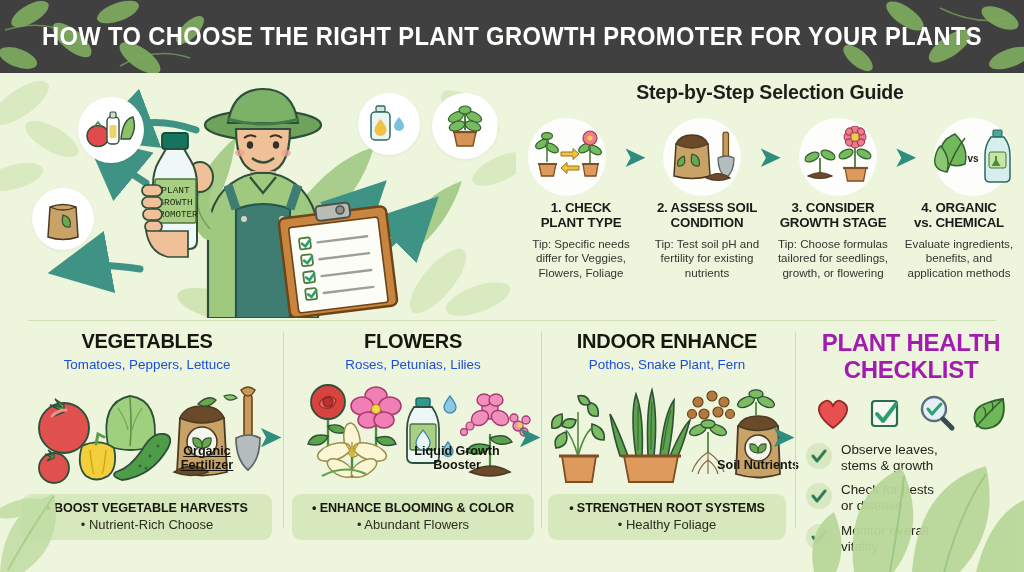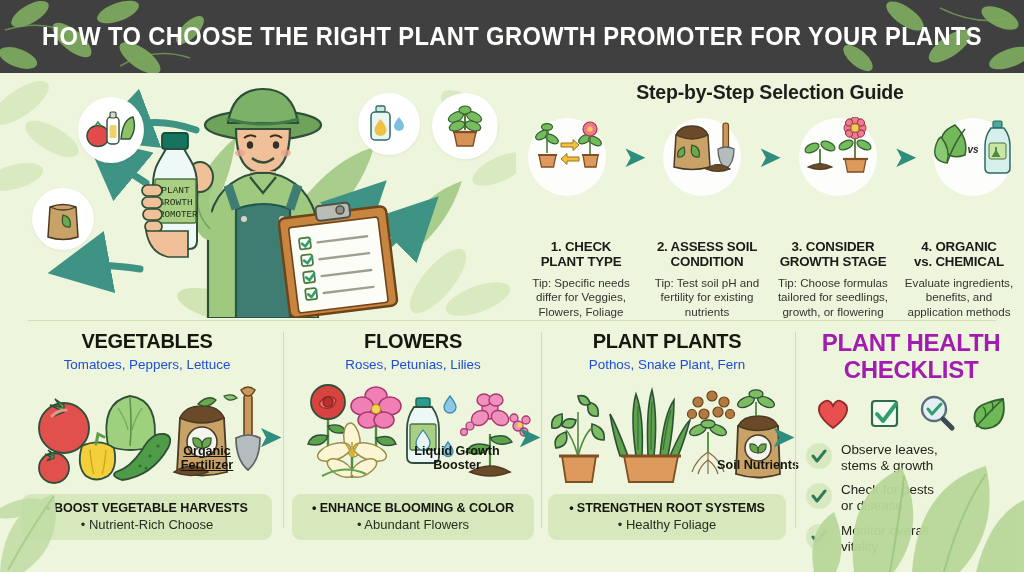--- a/index.html
+++ b/index.html
@@ -57,34 +57,33 @@
   .steps-title {
     text-align: center; font-size: 19.5px; font-weight: bold; color: #1d1d1b;
     margin-top: 8px; letter-spacing: -0.2px;
   }
   .steps-row {
     position: absolute; top: 44px; left: 8px; width: 492px; height: 80px;
     display: flex; align-items: center; justify-content: space-between;
   }
   .step-ico-wrap {
     width: 86px; height: 80px;
-    display:flex; align-items:flex-start; justify-content:center;
+    display:flex; align-items:center; justify-content:center;
     position: relative;
-    font-style: italic;
   }
   .step-ico-wrap .disc {
     position:absolute; width: 78px; height:78px; border-radius:50%; background:#fdfdfb;
     left: 4px; top: 1px;
   }
   .step-arrow { color: #2f8d7e; font-size: 26px; line-height: 1; font-weight: bold; }
   .steps-labels {
     position: absolute; top: 127px; left: 4px; width: 500px;
     display: flex; justify-content: space-between;
   }
-  .step-col { width: 122px; text-align: center; margin-top: 39px; }
+  .step-col { width: 122px; text-align: center; }
   .step-title {
     font-size: 13.3px; font-weight: bold; color: #1a1a18; line-height: 1.16;
     letter-spacing: -0.2px;
   }
   .step-tip {
     margin-top: 6px; font-size: 11.6px; color: #33352e; line-height: 1.25;
   }
 
   
   .hdiv { position: absolute; background: #cfe0b4; }
@@ -596,21 +595,21 @@
     <div class="pill">
       <div class="pill-main">• ENHANCE BLOOMING &amp; COLOR</div>
       <div class="pill-sub">• Abundant Flowers</div>
     </div>
   </div>
 
   <span class="row-arrow" style="left:518px;top:424px;">➤</span>
   <div class="vdiv" style="left:541px;top:332px;height:196px;"></div>
 
   <div class="cat" style="left:548px;width:238px;">
-    <div class="cat-title">PLANT PLANTS</div>
+    <div class="cat-title">INDOOR ENHANCE</div>
     <div class="cat-sub">Pothos, Snake Plant, Fern</div>
     <div class="cat-art">
       <svg width="238" height="108" viewBox="0 0 238 108">
 
         <g fill="#7dbd62" stroke="#2f4f3a" stroke-width="1.6">
           <path d="M14 34 q-12 2 -10 14 q12 2 10 -14 z"></path>
           <path d="M40 22 q12 2 10 14 q-12 2 -10 -14 z"></path>
           <path d="M18 52 q-14 4 -10 16 q14 -2 10 -16 z"></path>
           <path d="M44 44 q14 4 12 16 q-14 0 -12 -16 z"></path>
           <path d="M30 16 q10 -2 12 8 q-10 4 -12 -8 z"></path>

